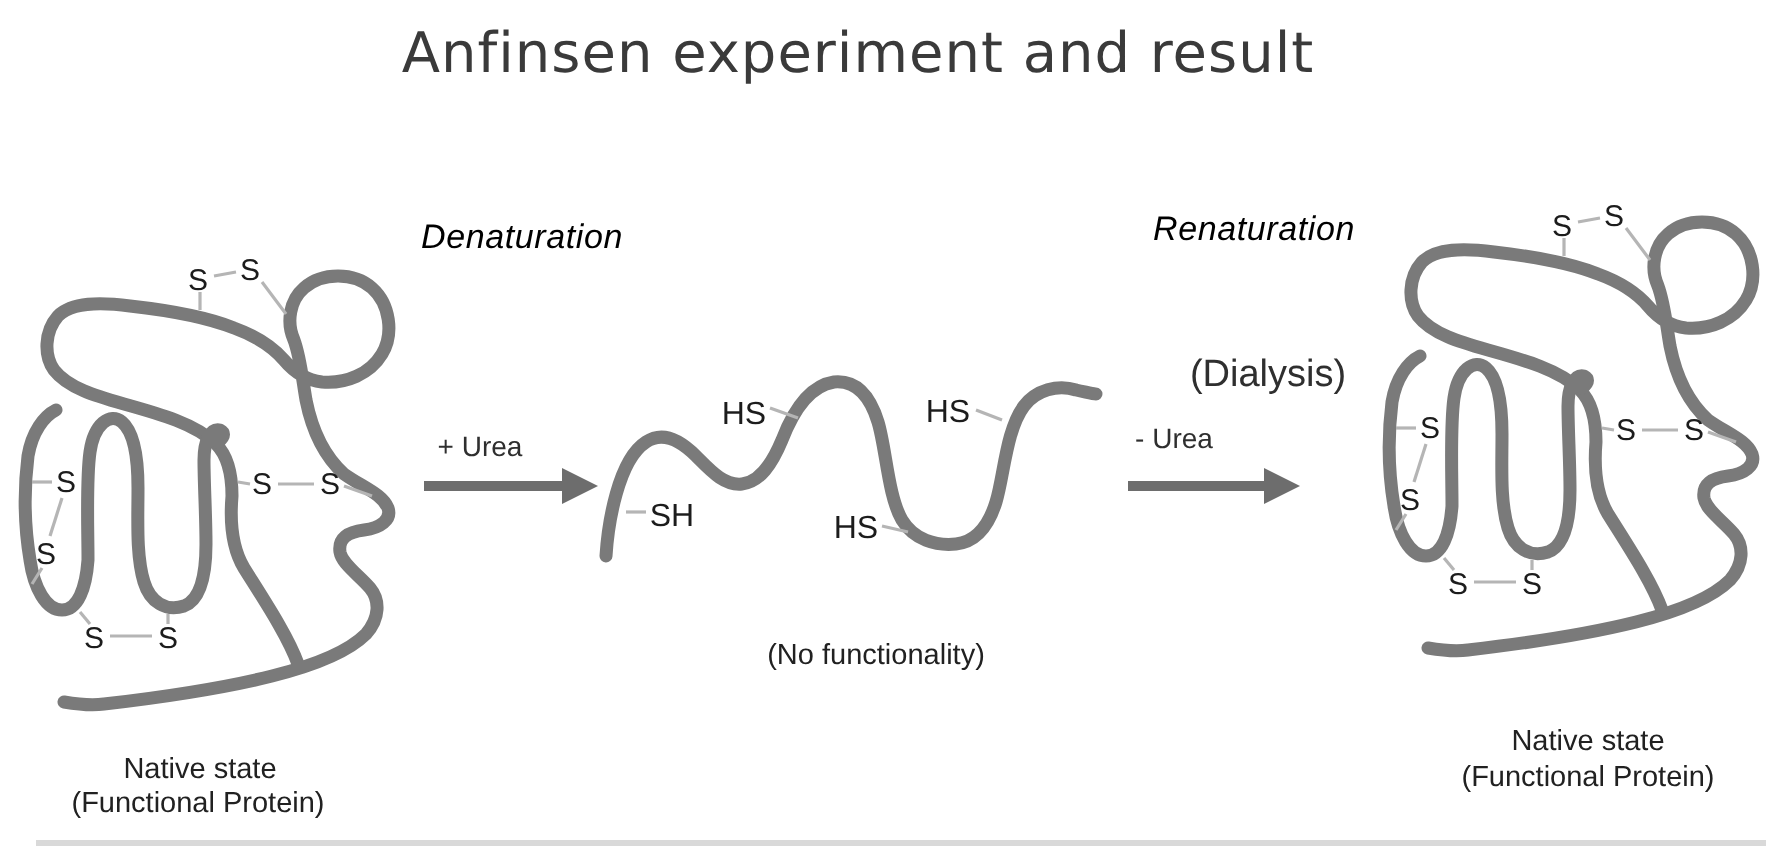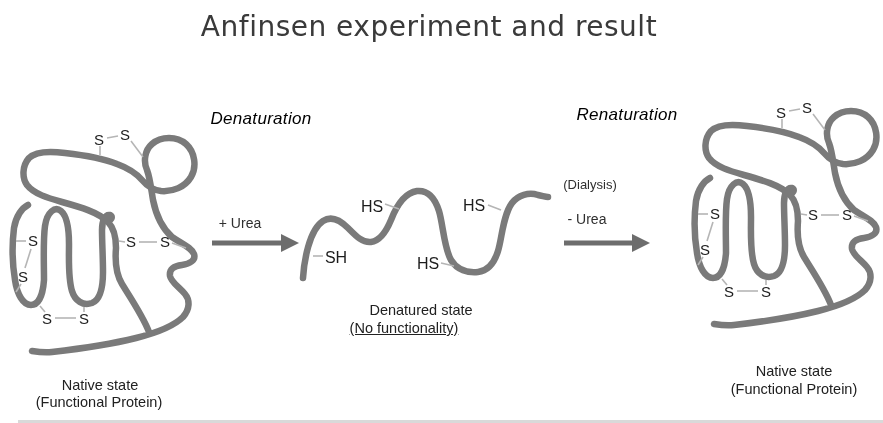--- a/index.html
+++ b/index.html
@@ -3,21 +3,21 @@
 <meta charset="utf-8">
 <style>
   html,body{margin:0;padding:0;background:#fff;}
   .stage{position:relative;width:883px;height:423px;background:#fff;overflow:hidden;
          font-family:"Liberation Sans",sans-serif;}
   .stage svg{position:absolute;left:0;top:0;}
   .lbl{position:absolute;transform:translateX(-50%);white-space:nowrap;color:#222;text-align:center;}
   .title{font-family:"DejaVu Sans",sans-serif;font-size:28px;letter-spacing:.5px;color:#3a3a3a;}
   .phase{font-size:17px;font-style:italic;color:#000000;letter-spacing:.3px;}
   .reagent{font-size:14px;color:#2f2f2f;}
-  .method{font-size:13px;color:#2f2f2f;}
+  .method{font-size:19px;color:#2f2f2f;margin-left:44px;}
   .caption{font-size:14.5px;color:#212121;}
   .chain{fill:none;stroke:#7a7a7a;stroke-width:6.5;stroke-linecap:round;stroke-linejoin:round;}
   .bond{stroke:#b5b5b5;stroke-width:1.6;fill:none;}
   .slabel{font-family:"Liberation Sans",sans-serif;font-size:15px;fill:#1c1c1c;text-anchor:middle;}
   .thiol{font-family:"Liberation Sans",sans-serif;font-size:16px;fill:#1c1c1c;text-anchor:middle;}
   .arrow-line{stroke:#6d6d6d;stroke-width:5;}
   .arrow-head{fill:#6d6d6d;}
   .bottom-bar{position:absolute;left:18px;right:0;bottom:0;height:3px;background:#d9d9d9;}
 </style>
 </head>
@@ -146,22 +146,21 @@
 
   <div class="lbl title" style="left:429px;top:10px;">Anfinsen experiment and result</div>
 
   <div class="lbl phase" style="left:261px;top:109px;">Denaturation</div>
   <div class="lbl reagent" style="left:240px;top:215px;">+ Urea</div>
 
   <div class="lbl phase" style="left:599px;top:105px;margin-left:28px;">Renaturation</div>
   <div class="lbl method" style="left:590px;top:177px;">(Dialysis)</div>
   <div class="lbl reagent" style="left:587px;top:211px;">- Urea</div>
 
-  <div class="lbl caption" style="left:421px;top:302px;">Denatured state</div>
-  <div class="lbl caption" style="left:404px;top:320px;text-decoration:underline;">(No functionality)</div>
+  <div class="lbl caption" style="left:438px;top:320px;">(No functionality)</div>
 
   <div class="lbl caption" style="left:100px;top:377px;">Native state</div>
   <div class="lbl caption" style="left:99px;top:394px;">(Functional Protein)</div>
 
   <div class="lbl caption" style="left:794px;top:363px;">Native state</div>
   <div class="lbl caption" style="left:794px;top:381px;">(Functional Protein)</div>
 
   <div class="bottom-bar"></div>
 </div>
 

